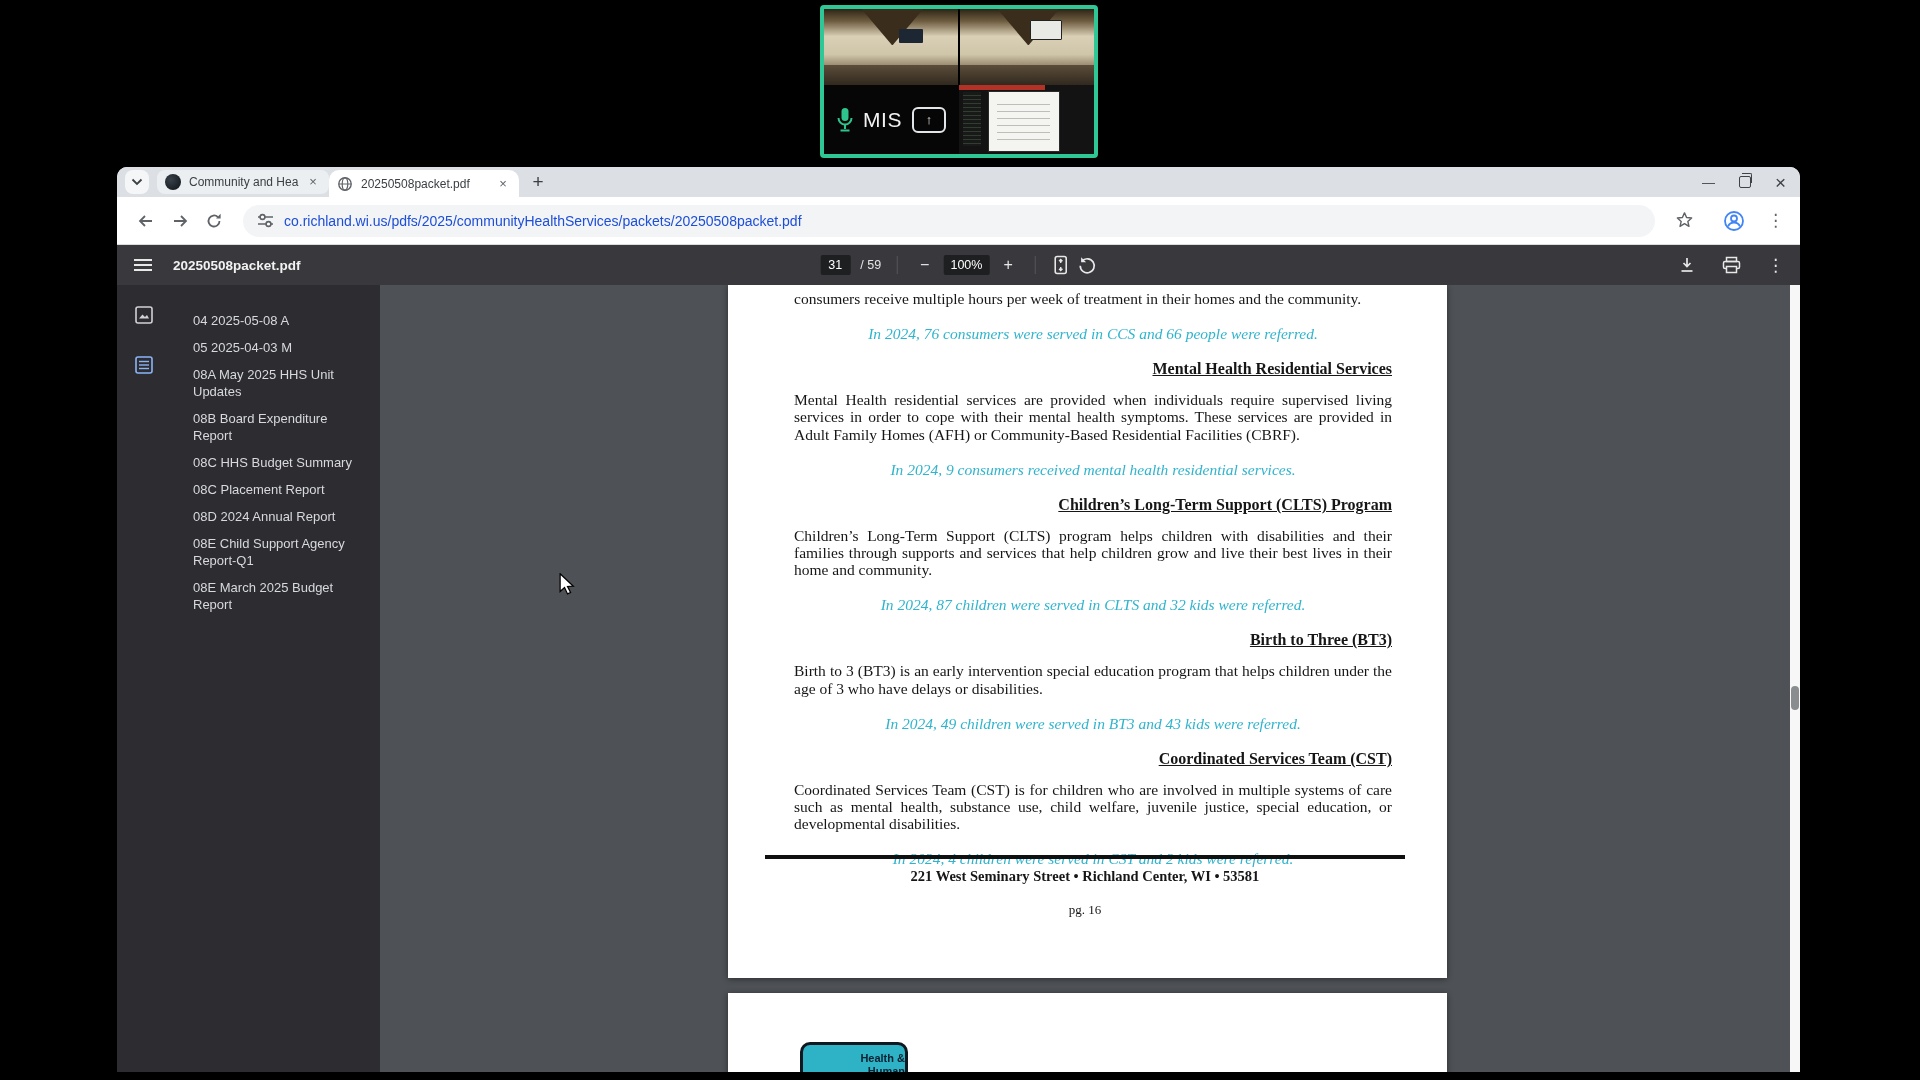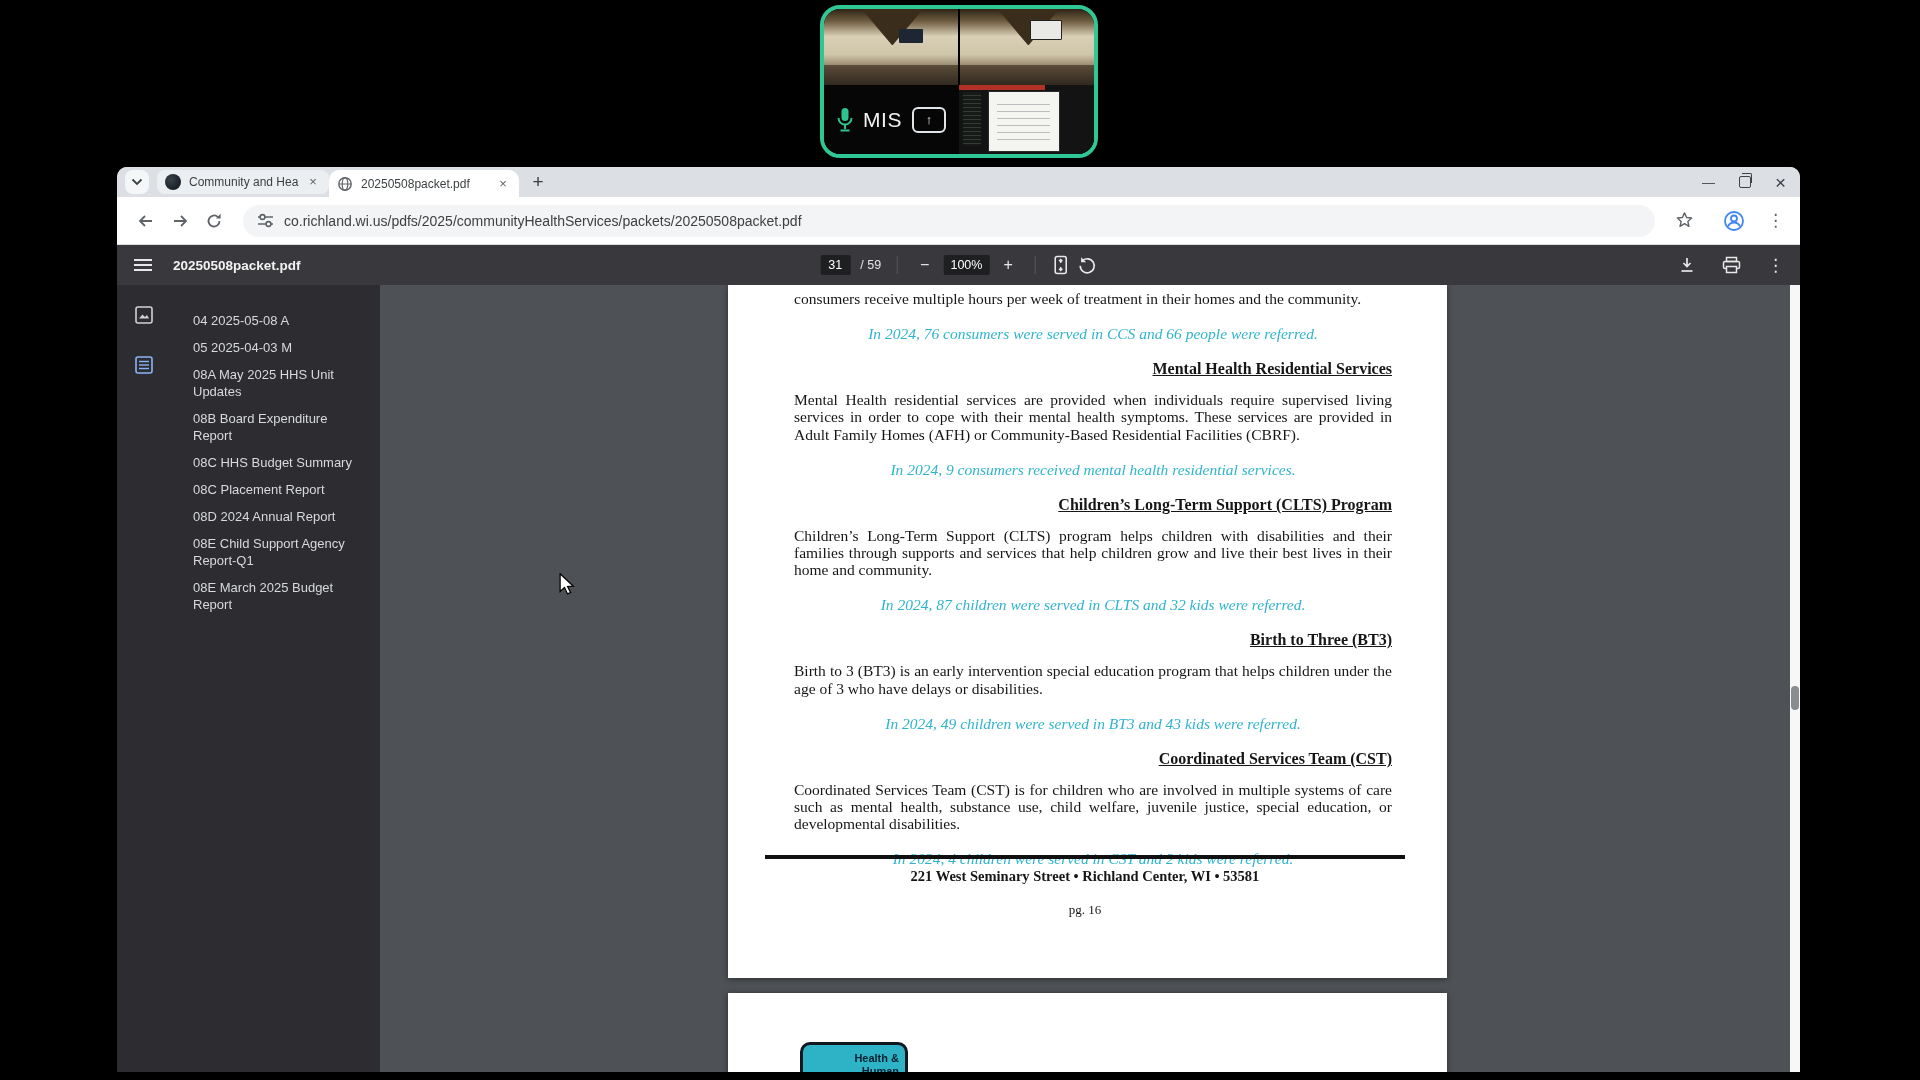--- a/index.html
+++ b/index.html
@@ -1,21 +1,21 @@
 <!DOCTYPE html>
 <html><head>
 <meta charset="utf-8">
 <style>
   html,body{margin:0;padding:0;background:#000;}
   .screen{position:relative;width:1920px;height:1080px;background:#000;overflow:hidden;
           font-family:"Liberation Sans",sans-serif;-webkit-font-smoothing:antialiased;}
 
   
   .video-overlay{position:absolute;left:820px;top:5px;width:278px;height:153px;box-sizing:border-box;
-    border:4px solid #2fc795;border-radius:20px;background:#000;overflow:hidden;display:flex;flex-direction:column;}
+    border:4px solid #2fc795;border-radius:4px;background:#000;overflow:hidden;display:flex;flex-direction:column;}
   .cams{display:flex;height:76px;}
   .cam{flex:1;position:relative;overflow:hidden;
     background:linear-gradient(180deg,#2e2516 0%,#6e5c40 16%,#d9d0b6 36%,#cfc5a9 60%,#84745a 80%,#433729 100%);}
   .cam + .cam{border-left:2px solid #000;}
   .cam .ceiling{position:absolute;left:28%;top:0;width:46%;height:48%;background:#3b2d1b;
     clip-path:polygon(0 0,100% 0,50% 100%);}
   .cam .tv{position:absolute;border-radius:1px;}
   .cam1 .tv{left:56%;top:26%;width:24px;height:14px;background:#1d2733;}
   .cam2 .tv{left:52%;top:14%;width:30px;height:18px;background:#e9e9e6;border:1px solid #222;}
   .cam .tableband{position:absolute;left:0;bottom:0;width:100%;height:26%;
@@ -58,21 +58,21 @@
   .win-restore::before{content:"";position:absolute;top:-4.5px;left:2.5px;width:9px;height:9px;
     border-top:1.5px solid #3f4348;border-right:1.5px solid #3f4348;border-radius:0 2px 0 0;}
   .win-close{font-size:19px;line-height:1;cursor:pointer;}
 
   
   .toolbar{height:48px;background:#fff;display:flex;align-items:center;padding:0 12px;
     border-bottom:1px solid #dadce0;flex:0 0 auto;box-sizing:border-box;}
   .nav-btn{width:34px;height:34px;display:grid;place-items:center;border-radius:50%;cursor:pointer;flex:0 0 auto;}
   .address{flex:1;height:32px;background:#f2f4f5;border-radius:16px;margin:0 12px;display:flex;
     align-items:center;padding:0 14px;gap:10px;min-width:0;}
-  .url{font-size:14px;color:#404040;white-space:nowrap;overflow:hidden;}
+  .url{font-size:14px;color:#1d4ed8;white-space:nowrap;overflow:hidden;}
   .tb-right{display:flex;align-items:center;gap:16px;flex:0 0 auto;margin-right:4px;}
   .kebab{color:#5f6368;font-size:17px;line-height:1;cursor:pointer;font-family:"DejaVu Sans",sans-serif;}
 
   
   .pdf-toolbar{height:40px;background:#38383d;display:flex;align-items:center;padding:0 16px;
     position:relative;flex:0 0 auto;color:#e8e8e8;box-sizing:border-box;}
   .burger{width:18px;height:2px;background:#e8e8e8;position:relative;cursor:pointer;}
   .burger::before,.burger::after{content:"";position:absolute;left:0;width:18px;height:2px;background:#e8e8e8;}
   .burger::before{top:-5px;} .burger::after{top:5px;}
   .pdf-title{font-size:13.5px;font-weight:700;color:#f2f2f2;margin-left:20px;}
@@ -106,21 +106,21 @@
   .pfooter{position:absolute;left:37px;right:42px;top:570px;text-align:center;}
   .rule{height:4px;background:#101010;margin-bottom:8px;}
   .addr{font-weight:700;font-size:14.5px;line-height:18px;}
   .contact{font-size:13.5px;line-height:17px;margin-top:1px;}
   .contact .seg{margin:0 13px;}
   .contact a{color:#101010;text-decoration:underline;cursor:pointer;}
   .pg{font-size:13px;margin-top:17px;}
 
   .hhs-logo{position:absolute;left:72px;top:49px;width:108px;height:74px;background:#2eb2c6;
     border:3px solid #10181f;border-radius:10px;box-sizing:border-box;overflow:hidden;}
-  .logo-text{position:absolute;right:6px;top:7px;text-align:right;font-weight:700;font-size:11px;
+  .logo-text{position:absolute;right:0;top:7px;text-align:right;font-weight:700;font-size:11px;
     line-height:12.5px;color:#0b2030;}
 
   .vscrollbar{width:10px;flex:0 0 auto;background:#f7f7f7;position:relative;}
   .vthumb{position:absolute;left:1px;right:1px;top:401px;height:24px;background:#8a8d90;border-radius:4px;cursor:grab;}
 
   .cursor{position:absolute;left:178px;top:288px;pointer-events:none;}
 </style>
 </head>
 <body>
 

